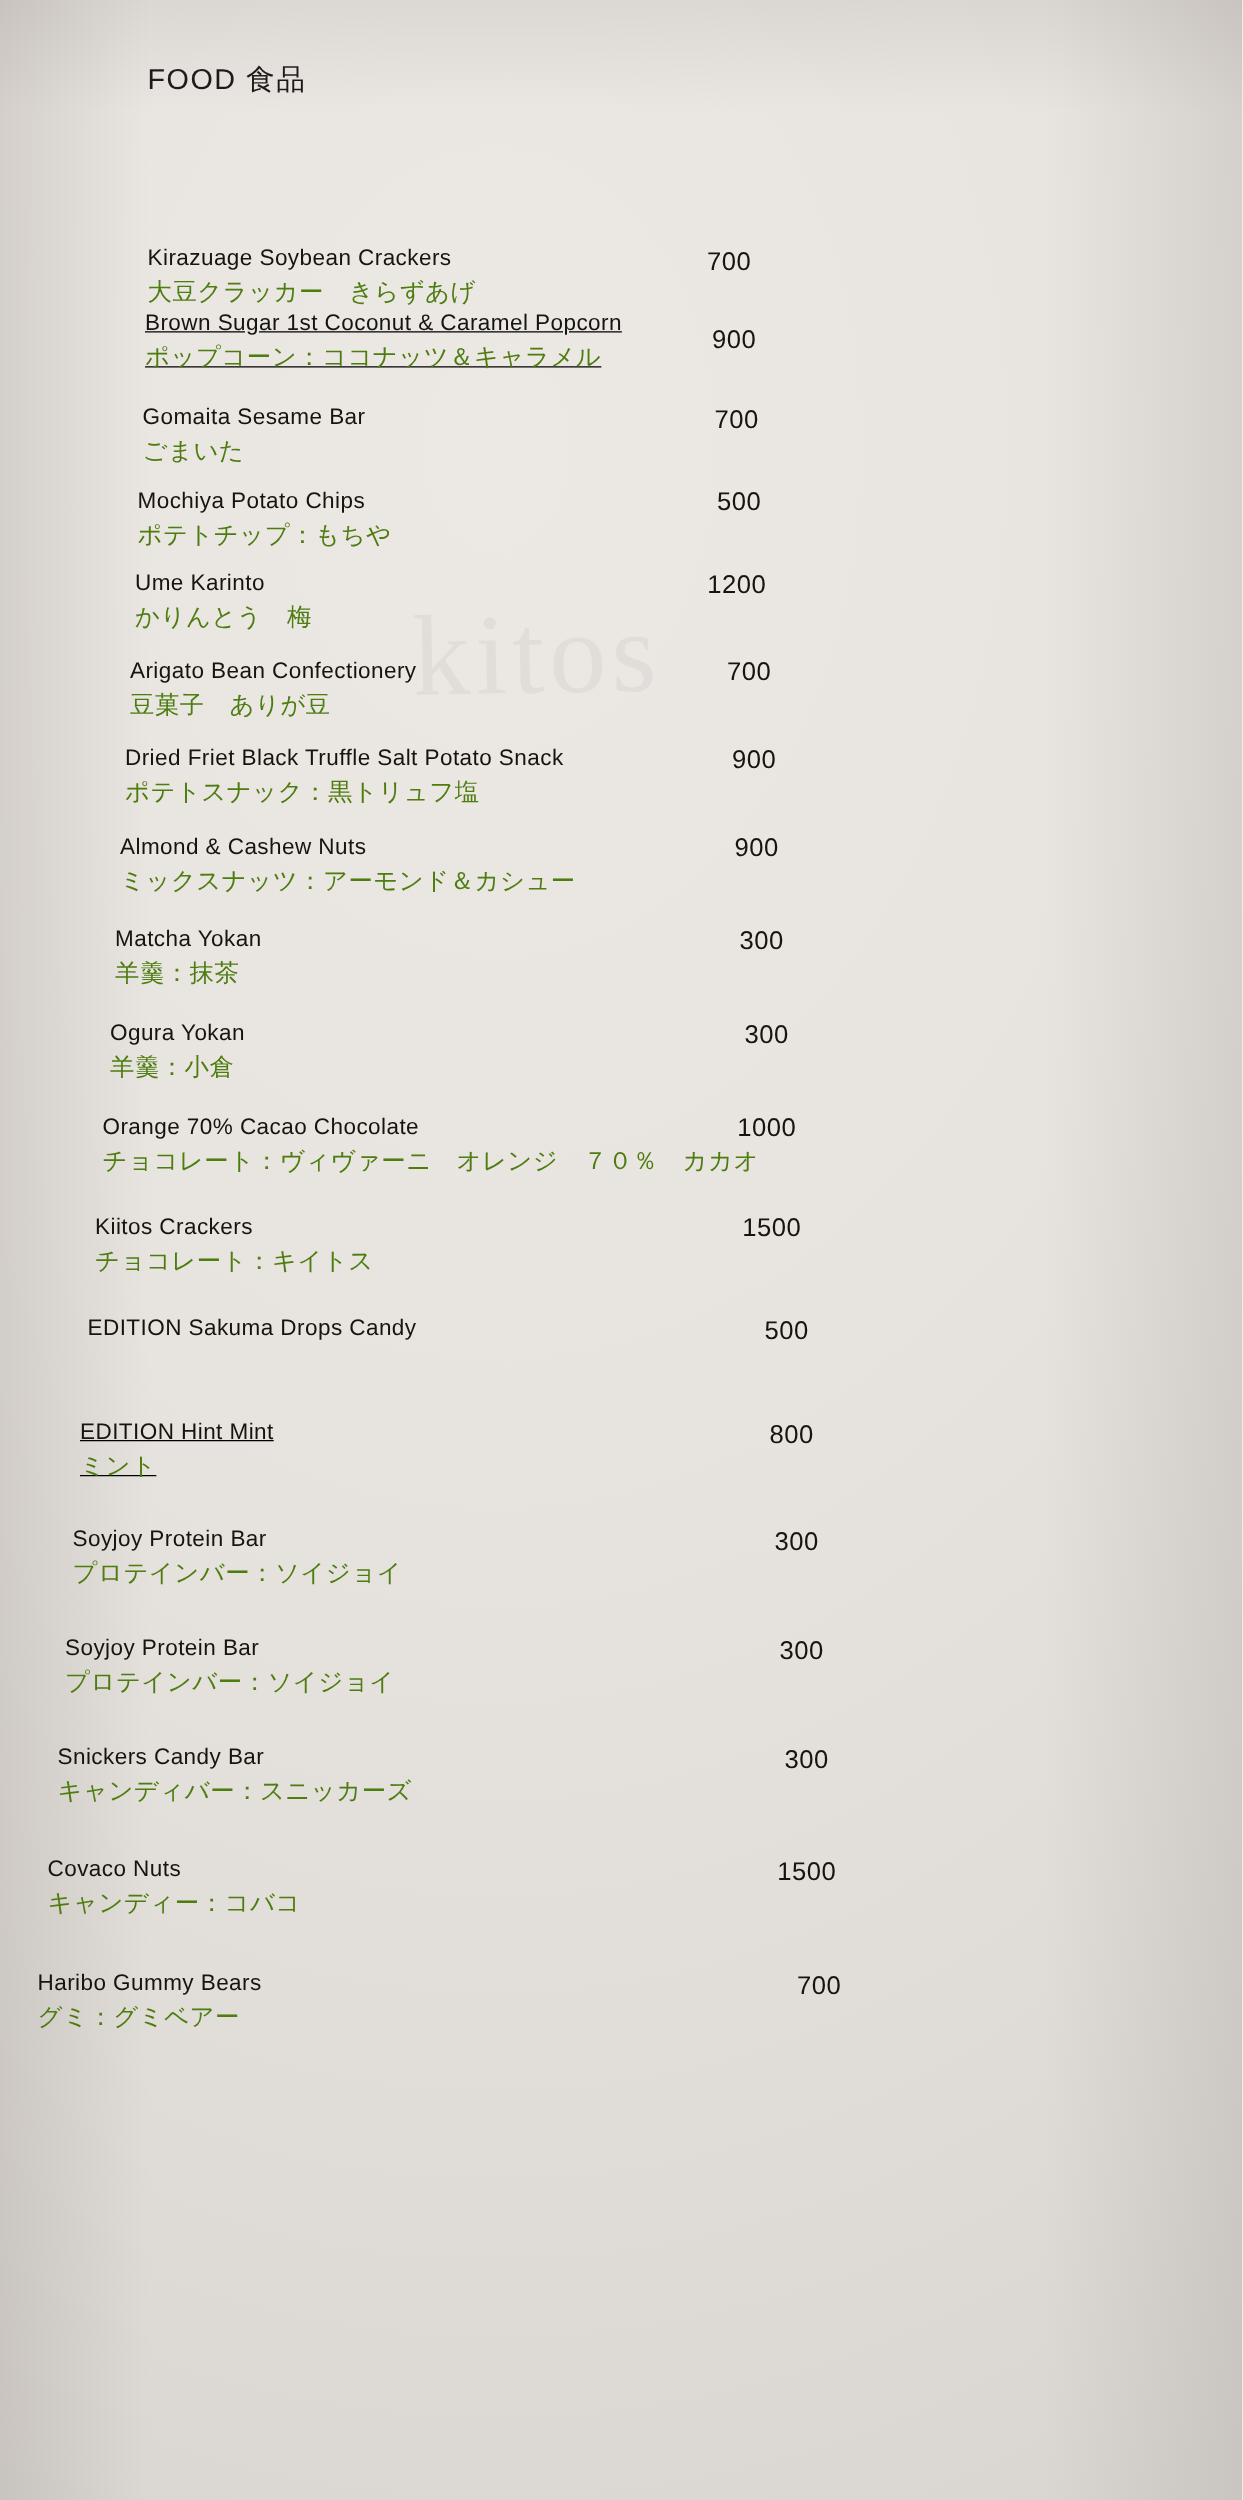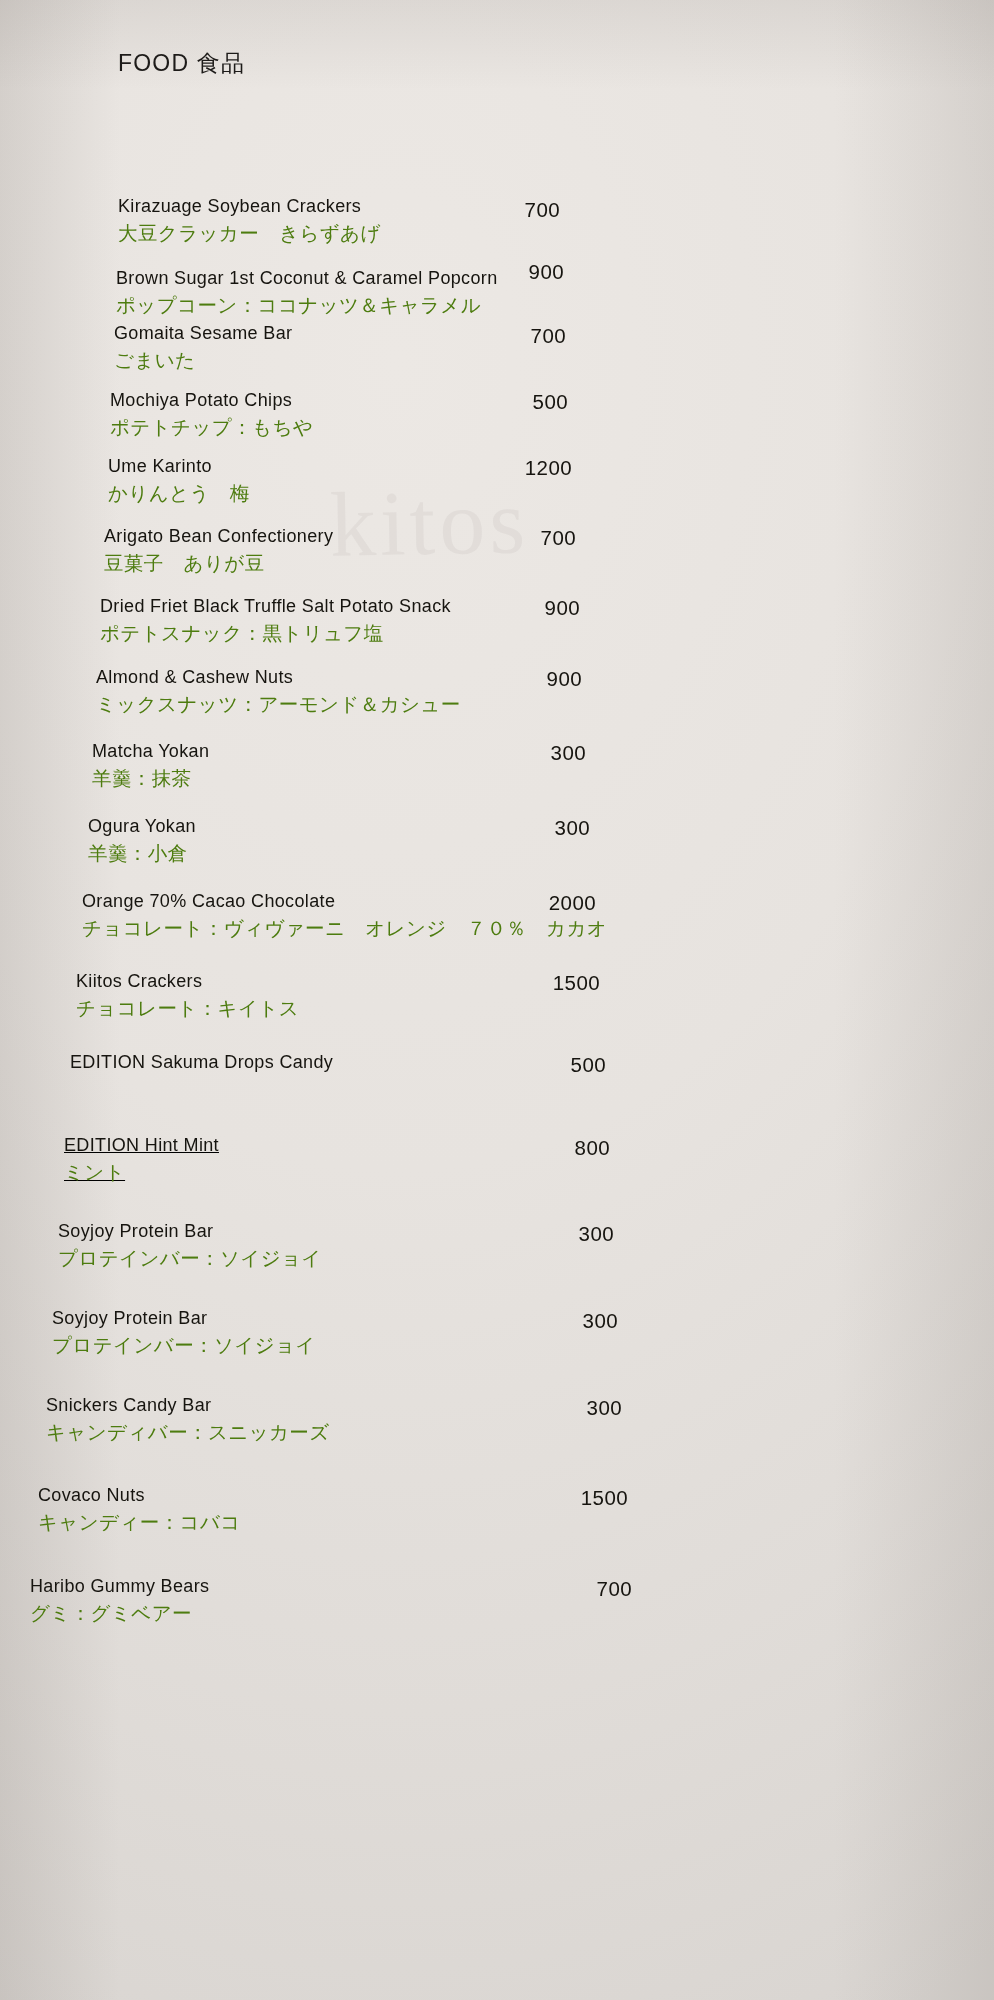--- a/index.html
+++ b/index.html
@@ -57,20 +57,21 @@
     pointer-events: none;
     user-select: none;
   }
 
   .content {
     position: absolute;
     left: 0;
     top: 0;
     width: 854px;
     height: 2000px;
+    padding-left: 41px;
   }
 
   .section-title {
     position: absolute;
     left: 118px;
     top: 48px;
     font-size: 23px;
     letter-spacing: 1.2px;
     color: #1d1b19;
   }
@@ -128,21 +129,21 @@
     <div class="section-title">FOOD 食品</div>
     <div class="items" id="items">
         <div class="item">
           <div class="texts" style="left: 118px; top: 94px;">
             <div class="name-en">Kirazuage Soybean Crackers</div>
             <div class="name-ja">大豆クラッカー　きらずあげ</div>
           </div>
           <div class="price" style="right: 294px; top: 96px;">700</div>
         </div>
         <div class="item">
-          <div class="texts" style="left: 116px; top: 166px;">
+          <div class="texts" style="left: 116px; top: 146px; text-decoration: underline;">
             <div class="name-en">Brown Sugar 1st Coconut &amp; Caramel Popcorn</div>
             <div class="name-ja">ポップコーン：ココナッツ＆キャラメル</div>
           </div>
           <div class="price" style="right: 290px; top: 158px;">900</div>
         </div>
         <div class="item">
           <div class="texts" style="left: 114px; top: 221px;">
             <div class="name-en">Gomaita Sesame Bar</div>
             <div class="name-ja">ごまいた</div>
           </div>
@@ -195,21 +196,21 @@
             <div class="name-en">Ogura Yokan</div>
             <div class="name-ja">羊羹：小倉</div>
           </div>
           <div class="price" style="right: 264px; top: 714px;">300</div>
         </div>
         <div class="item">
           <div class="texts" style="left: 82px; top: 789px;">
             <div class="name-en">Orange 70% Cacao Chocolate</div>
             <div class="name-ja">チョコレート：ヴィヴァーニ　オレンジ　７０％　カカオ</div>
           </div>
-          <div class="price" style="right: 258px; top: 789px;">2000</div>
+          <div class="price" style="right: 258px; top: 789px;">1000</div>
         </div>
         <div class="item">
           <div class="texts" style="left: 76px; top: 869px;">
             <div class="name-en">Kiitos Crackers</div>
             <div class="name-ja">チョコレート：キイトス</div>
           </div>
           <div class="price" style="right: 254px; top: 869px;">1500</div>
         </div>
         <div class="item">
           <div class="texts" style="left: 70px; top: 950px;">

